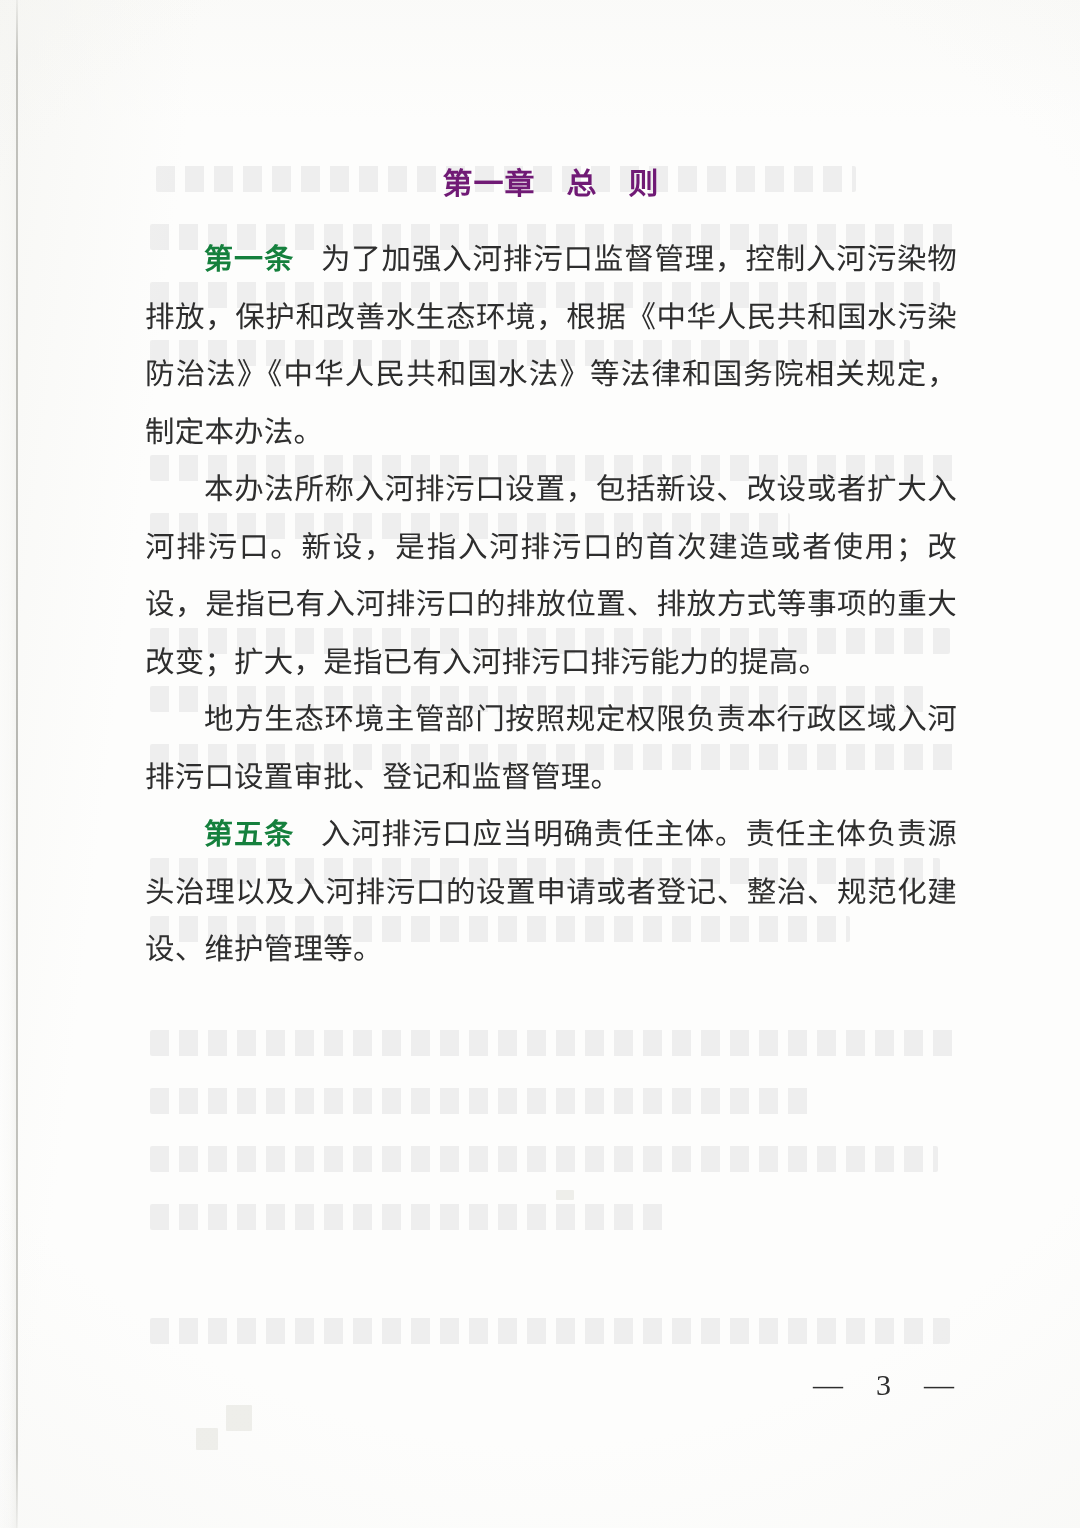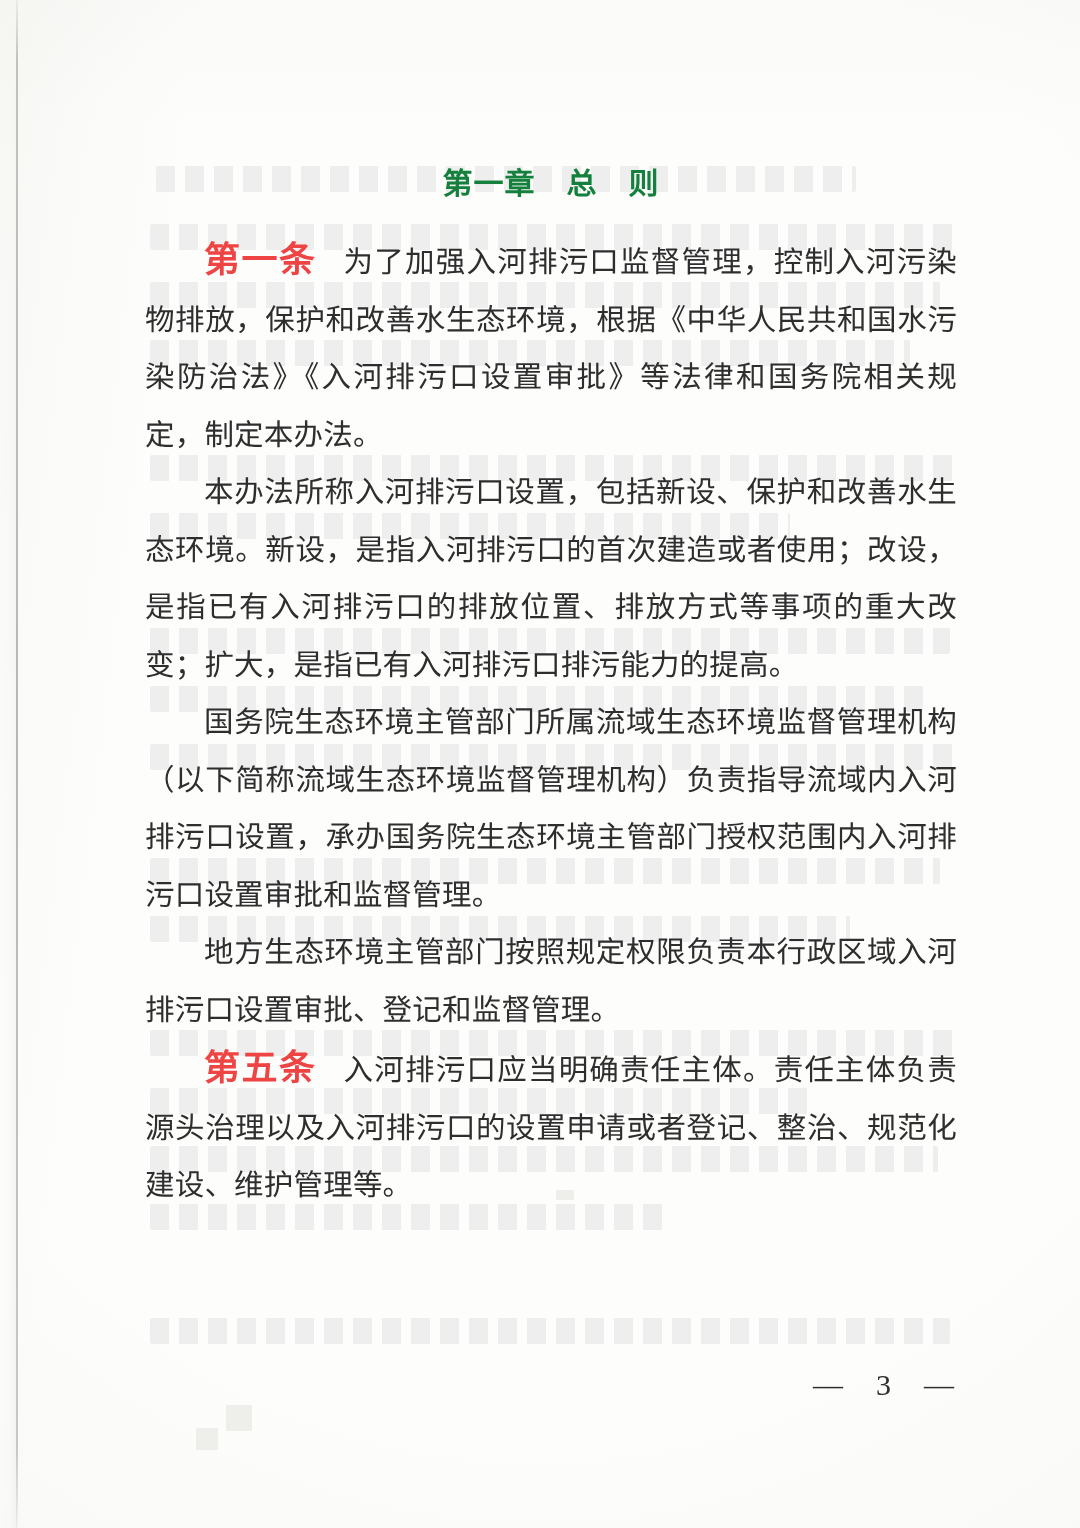--- a/index.html
+++ b/index.html
@@ -90,21 +90,21 @@
     margin: 0;
     padding: 0;
     height: 58px;
     line-height: 58px;
     margin-top: 155px;
     text-align: center;
     font-family: "Liberation Sans", "DejaVu Sans", sans-serif;
     font-weight: 700;
     font-size: 30px;
     letter-spacing: 1px;
-    color: #15803d;
+    color: #701a75;
     white-space: pre;
   }
 
   .para {
     margin: 0;
     padding: 0;
     font-size: 29.5px;
     line-height: 57.5px;
     color: #2e2e2e;
     text-align: justify;
@@ -113,23 +113,23 @@
     text-indent: 59px;
     letter-spacing: 0.2px;
     word-break: break-all;
     font-family: "Liberation Serif", "DejaVu Serif", serif;
     font-weight: 400;
   }
 
   .para .art-label {
     font-family: "Liberation Sans", "DejaVu Sans", sans-serif;
     font-weight: 700;
-    font-size: 36px;
+    font-size: 29px;
     letter-spacing: 0.5px;
-    color: #ef4444;
+    color: #15803d;
   }
   .para .art-gap {
     display: inline-block;
     width: 26px;
   }
 
   
   .para.first-after-heading {
     margin-top: 18px;
   }
@@ -183,33 +183,30 @@
 
   <div class="speckle" style="left:196px; top:1428px; width:22px; height:22px;"></div>
   <div class="speckle" style="left:226px; top:1405px; width:26px; height:26px;"></div>
   <div class="speckle" style="left:556px; top:1190px; width:18px; height:10px;"></div>
 
   <div class="content">
 
     <h1 class="chapter-heading">第一章　总　则</h1>
 
     <p class="para first-after-heading">
-      <span class="art-label">第一条</span><span class="art-gap"></span><span>为了加强入河排污口监督管理，控制入河污染物排放，保护和改善水生态环境，根据《中华人民共和国水污染防治法》《入河排污口设置审批》等法律和国务院相关规定，制定本办法。</span>
+      <span class="art-label">第一条</span><span class="art-gap"></span><span>为了加强入河排污口监督管理，控制入河污染物排放，保护和改善水生态环境，根据《中华人民共和国水污染防治法》《中华人民共和国水法》等法律和国务院相关规定，制定本办法。</span>
     </p>
 
 
 
     <p class="para">
-      <span>本办法所称入河排污口设置，包括新设、保护和改善水生态环境。新设，是指入河排污口的首次建造或者使用；改设，是指已有入河排污口的排放位置、排放方式等事项的重大改变；扩大，是指已有入河排污口排污能力的提高。</span>
-    </p>
-
-
-    <p class="para">
-      <span>国务院生态环境主管部门所属流域生态环境监督管理机构（以下简称流域生态环境监督管理机构）负责指导流域内入河排污口设置，承办国务院生态环境主管部门授权范围内入河排污口设置审批和监督管理。</span>
-    </p>
+      <span>本办法所称入河排污口设置，包括新设、改设或者扩大入河排污口。新设，是指入河排污口的首次建造或者使用；改设，是指已有入河排污口的排放位置、排放方式等事项的重大改变；扩大，是指已有入河排污口排污能力的提高。</span>
+    </p>
+
+
 
     <p class="para">
       <span>地方生态环境主管部门按照规定权限负责本行政区域入河排污口设置审批、登记和监督管理。</span>
     </p>
 
     <p class="para">
       <span class="art-label">第五条</span><span class="art-gap"></span><span>入河排污口应当明确责任主体。责任主体负责源头治理以及入河排污口的设置申请或者登记、整治、规范化建设、维护管理等。</span>
     </p>
 
   </div>

